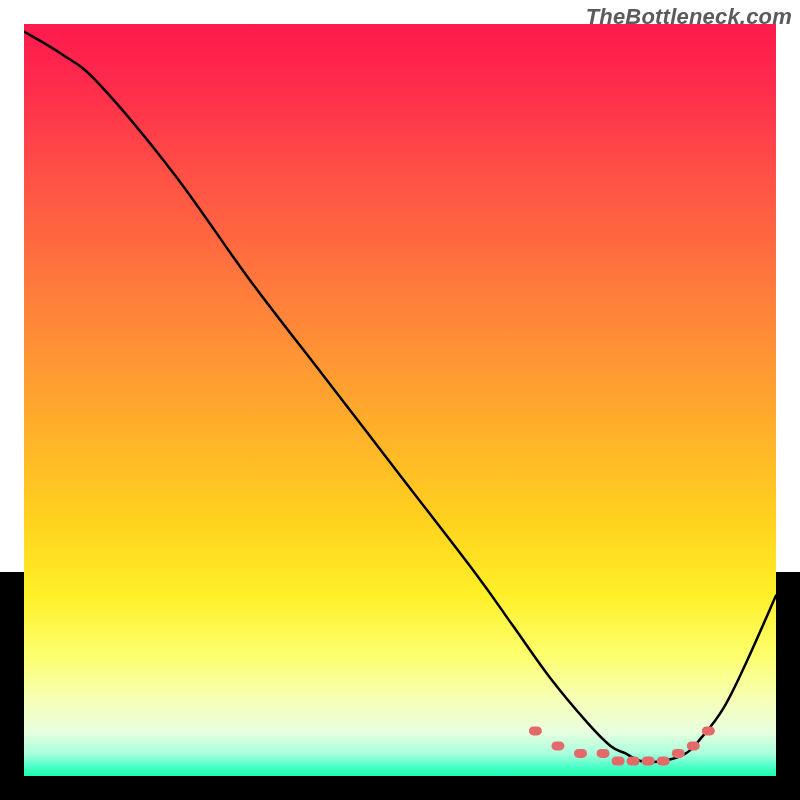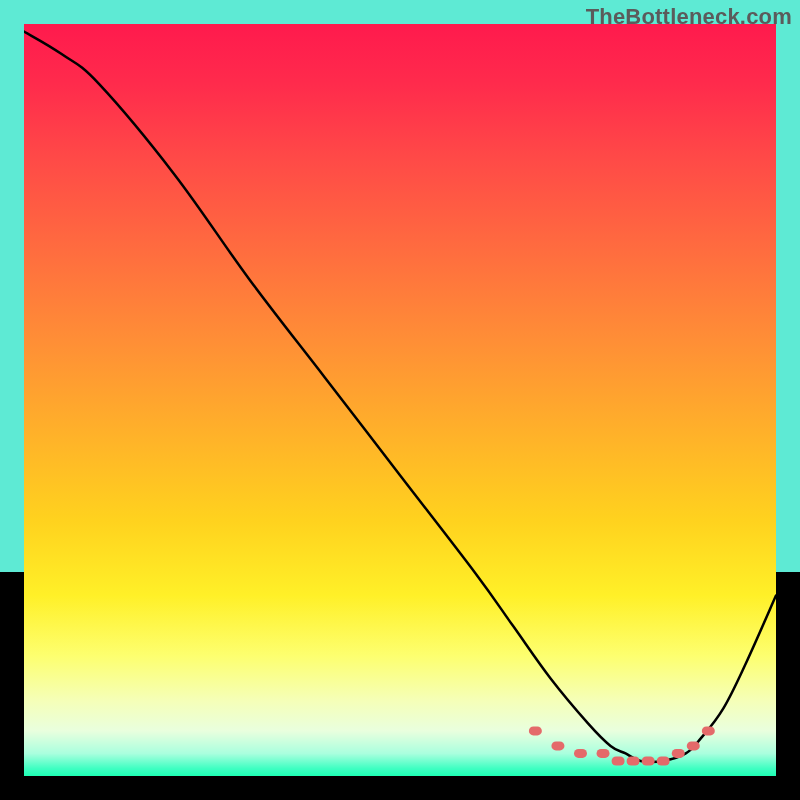--- a/index.html
+++ b/index.html
@@ -7,21 +7,22 @@
     padding: 0;
     width: 800px;
     height: 800px;
     background: #000;
     overflow: hidden;
   }
   .frame {
     position: absolute;
     left: 0; top: 0;
     width: 800px; height: 572px;
-    background: #5eead4;
+    background: #ffffff;
+    font-style: italic;
   }
   .plot {
     position: absolute;
     left: 24px;
     top: 24px;
     width: 752px;
     height: 752px;
     background: linear-gradient(to bottom,
       #ff1a4d 0%,
       #ff2b4c 8%,

